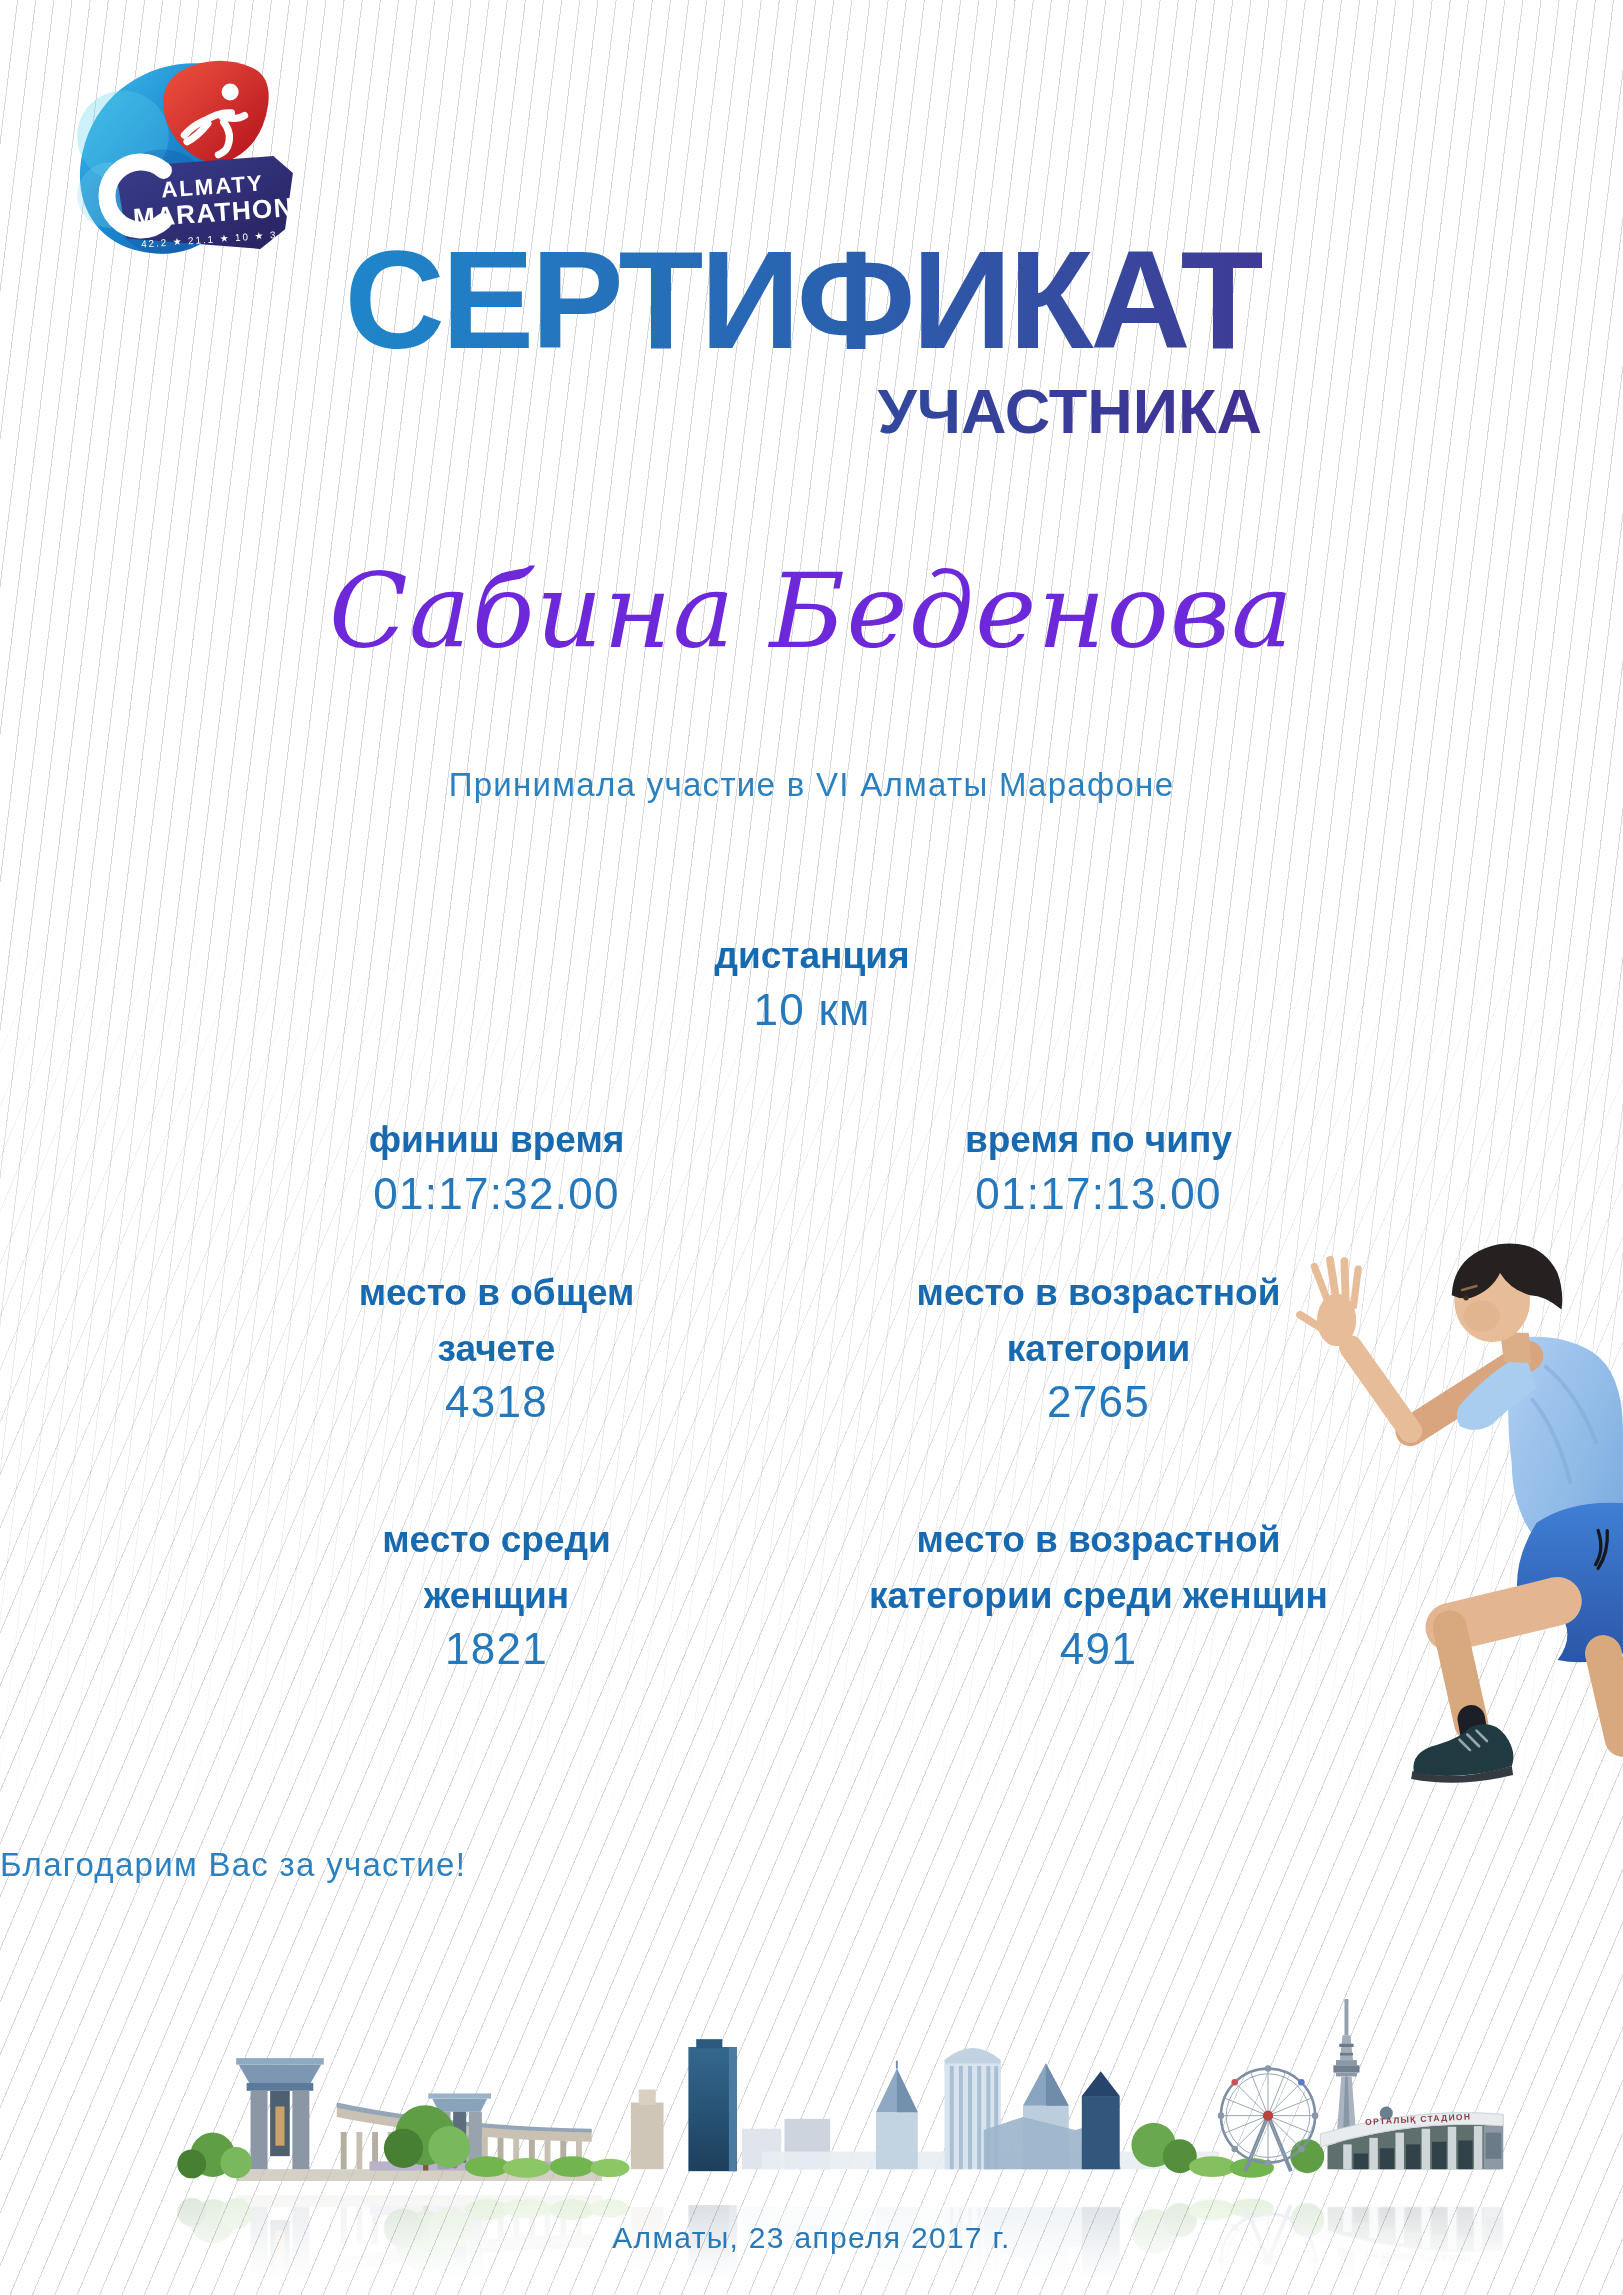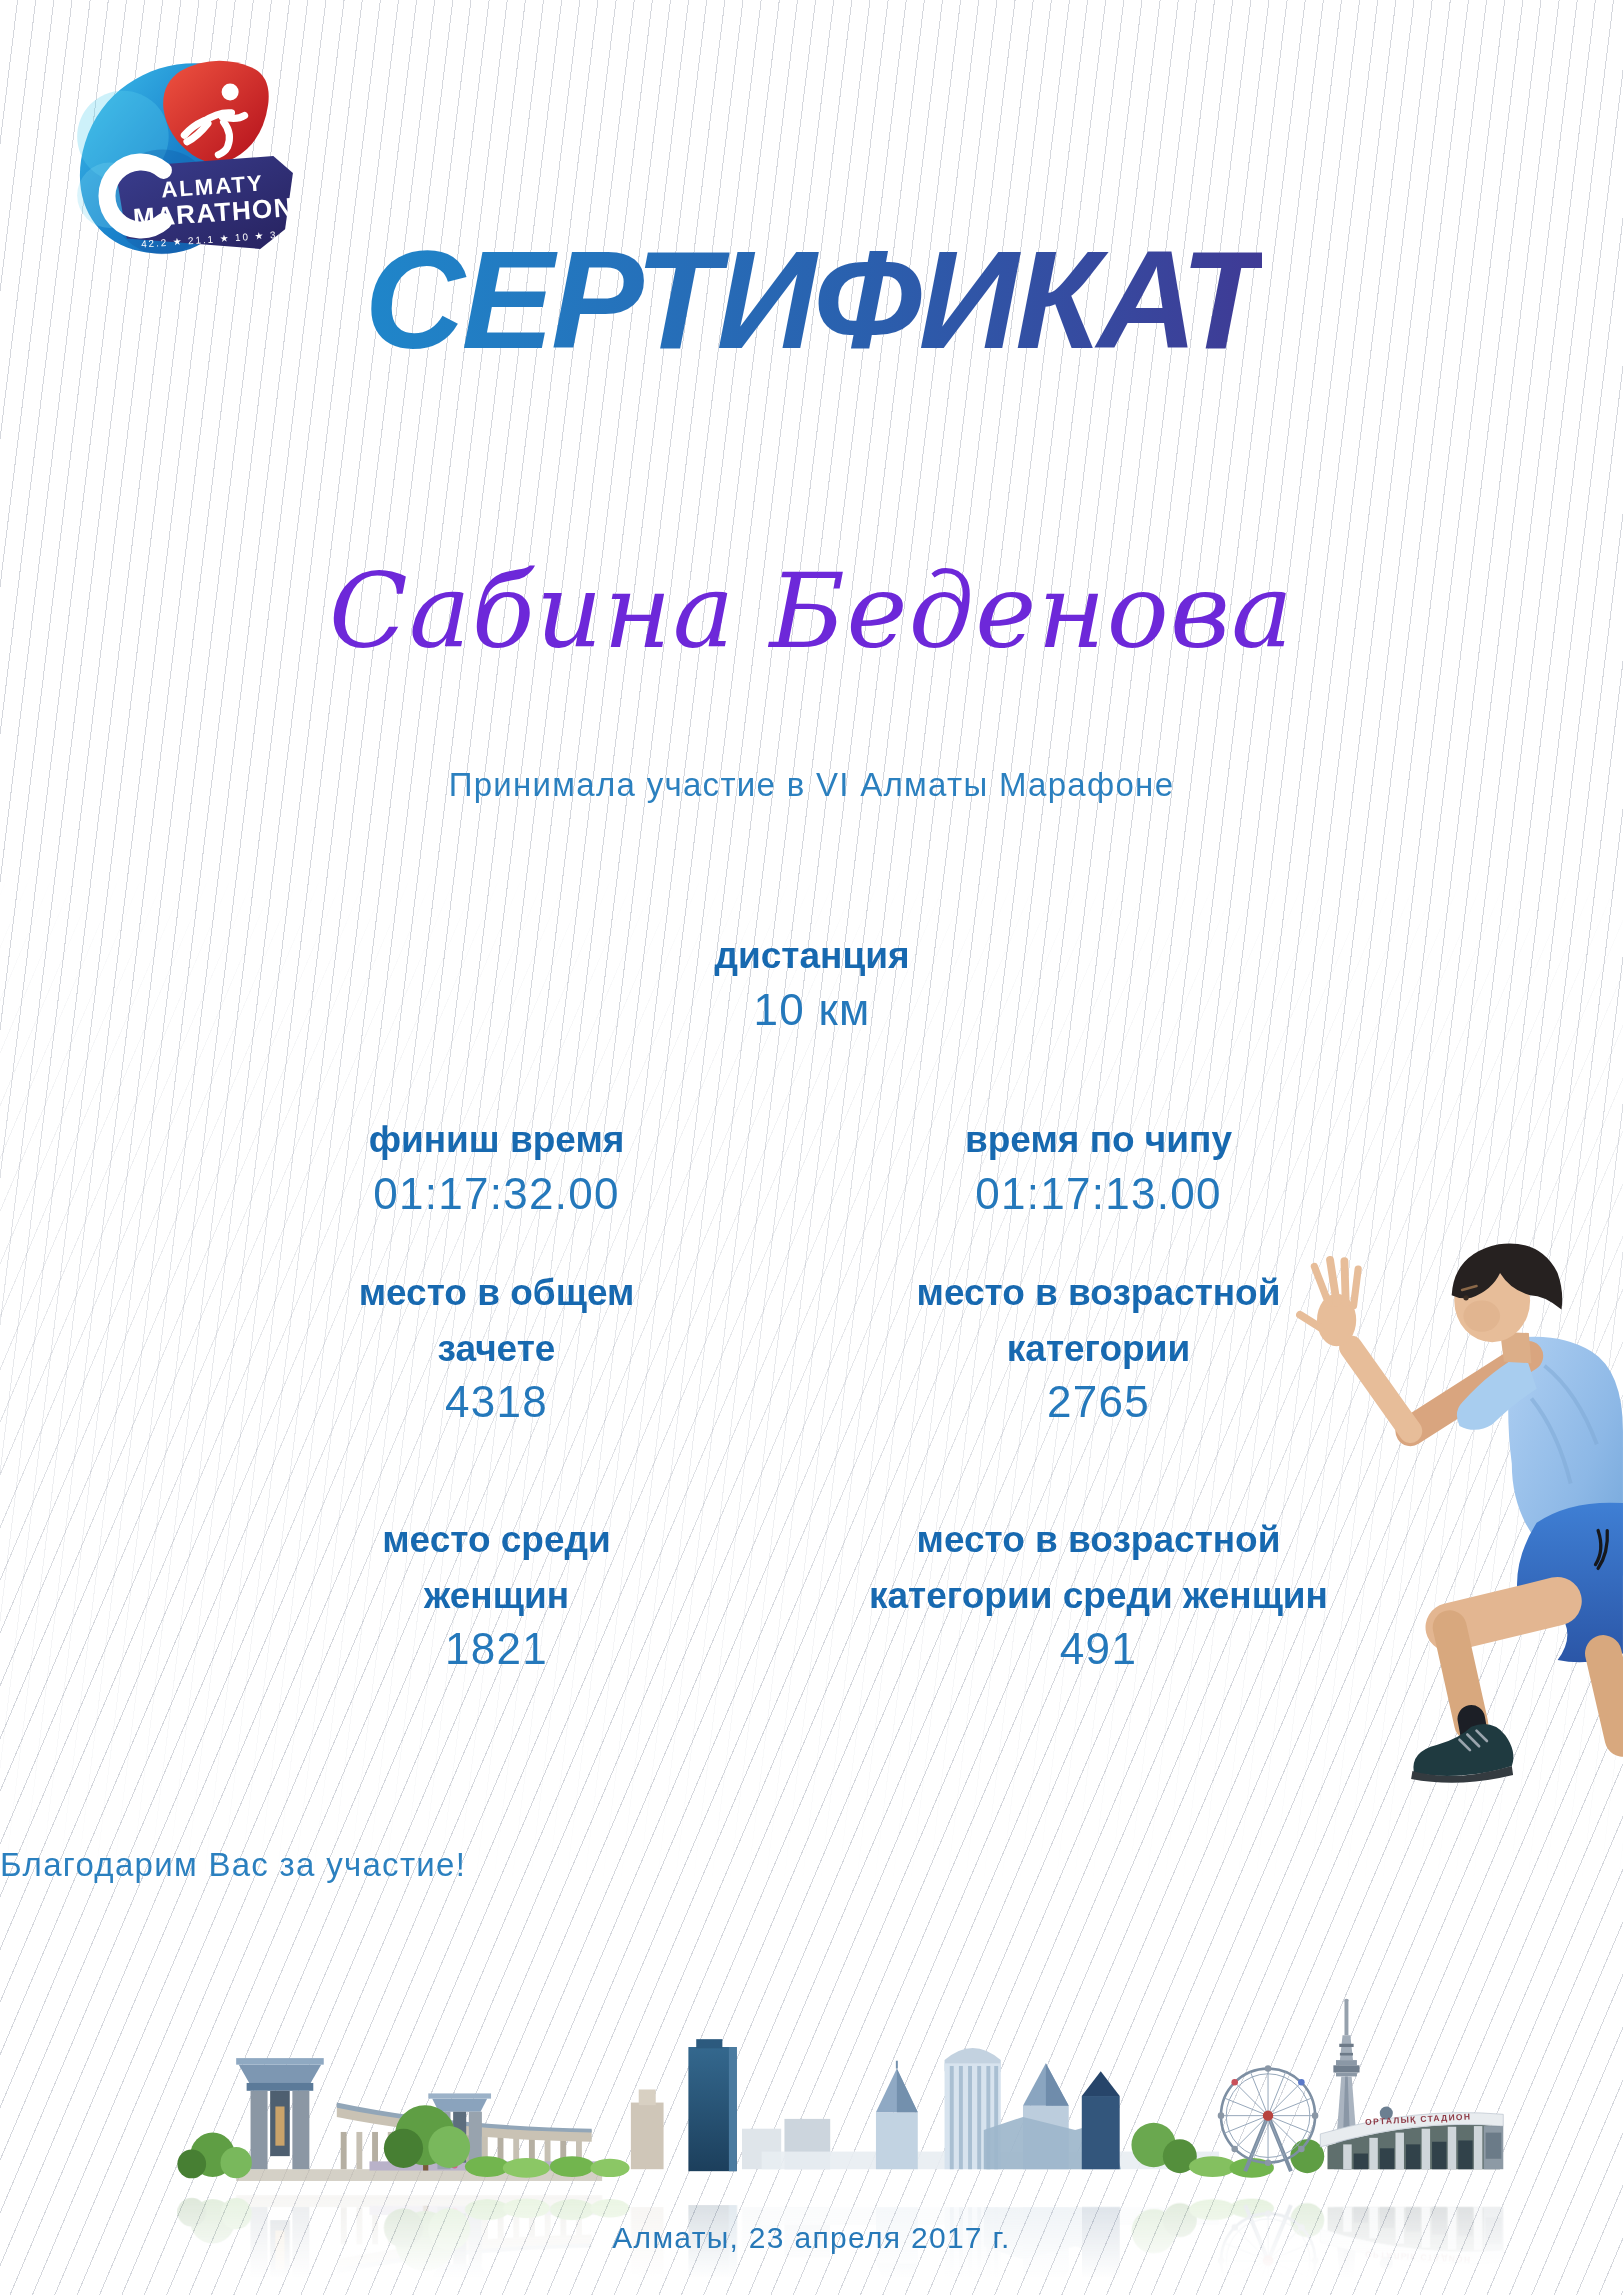--- a/index.html
+++ b/index.html
@@ -16,21 +16,21 @@
     background:repeating-linear-gradient(97deg, rgba(150,156,170,0) 0px, rgba(150,156,170,0) 17px, rgba(150,156,170,0.40) 17px, rgba(150,156,170,0.40) 18px);
     -webkit-mask-image:linear-gradient(to bottom, #000 42%, transparent 82%);
     mask-image:linear-gradient(to bottom, #000 42%, transparent 82%);
   }
   .bg-b{
     background:repeating-linear-gradient(113deg, rgba(150,156,170,0) 0px, rgba(150,156,170,0) 19.6px, rgba(150,156,170,0.40) 19.6px, rgba(150,156,170,0.40) 20.6px);
     -webkit-mask-image:linear-gradient(to bottom, transparent 38%, #000 72%);
     mask-image:linear-gradient(to bottom, transparent 38%, #000 72%);
   }
   .logo{position:absolute;left:64px;top:58px;width:229px;height:204px;}
-  .title-block{position:absolute;top:230px;right:361px;text-align:right;line-height:1;font-style:italic;}
+  .title-block{position:absolute;top:230px;right:361px;text-align:right;line-height:1;}
   .title-main{
     display:inline-block;font-size:139px;font-weight:700;letter-spacing:-3.3px;line-height:1;
     background:linear-gradient(90deg,#1f86ca 0%,#2a60ae 55%,#3f3a95 100%);
     -webkit-background-clip:text;background-clip:text;color:transparent;
   }
   .title-sub-row{margin-top:10.5px;}
   .title-sub{
     display:inline-block;font-size:63px;font-weight:700;letter-spacing:0;line-height:1;
     background:linear-gradient(90deg,#30489d 0%,#413093 100%);
     -webkit-background-clip:text;background-clip:text;color:transparent;
@@ -111,20 +111,23 @@
       <g fill="#ffffff" font-family="Liberation Sans, sans-serif" font-weight="700" transform="rotate(-4 200 220)">
         <text x="150" y="210" font-size="34" letter-spacing="3">ALMATY</text>
         <text x="104" y="252" font-size="40" letter-spacing="2">MARATHON</text>
         <text x="218" y="284" font-size="15" letter-spacing="3" text-anchor="middle" font-weight="400">42.2 ★ 21.1 ★ 10 ★ 3</text>
       </g>
     </g>
   </svg>
 
   <div class="title-block">
     <div class="title-main">СЕРТИФИКАТ</div>
+    <div class="title-sub-row">
+      <span class="title-sub">УЧАСТНИКА</span>
+    </div>
   </div>
 
   <div class="participant-name">Сабина Беденова</div>
   <div class="event-line">Принимала участие в VI Алматы Марафоне</div>
 
   <div class="stat distance">
     <div class="stat-label">
       <div>дистанция</div>
         <div></div>
     </div>

